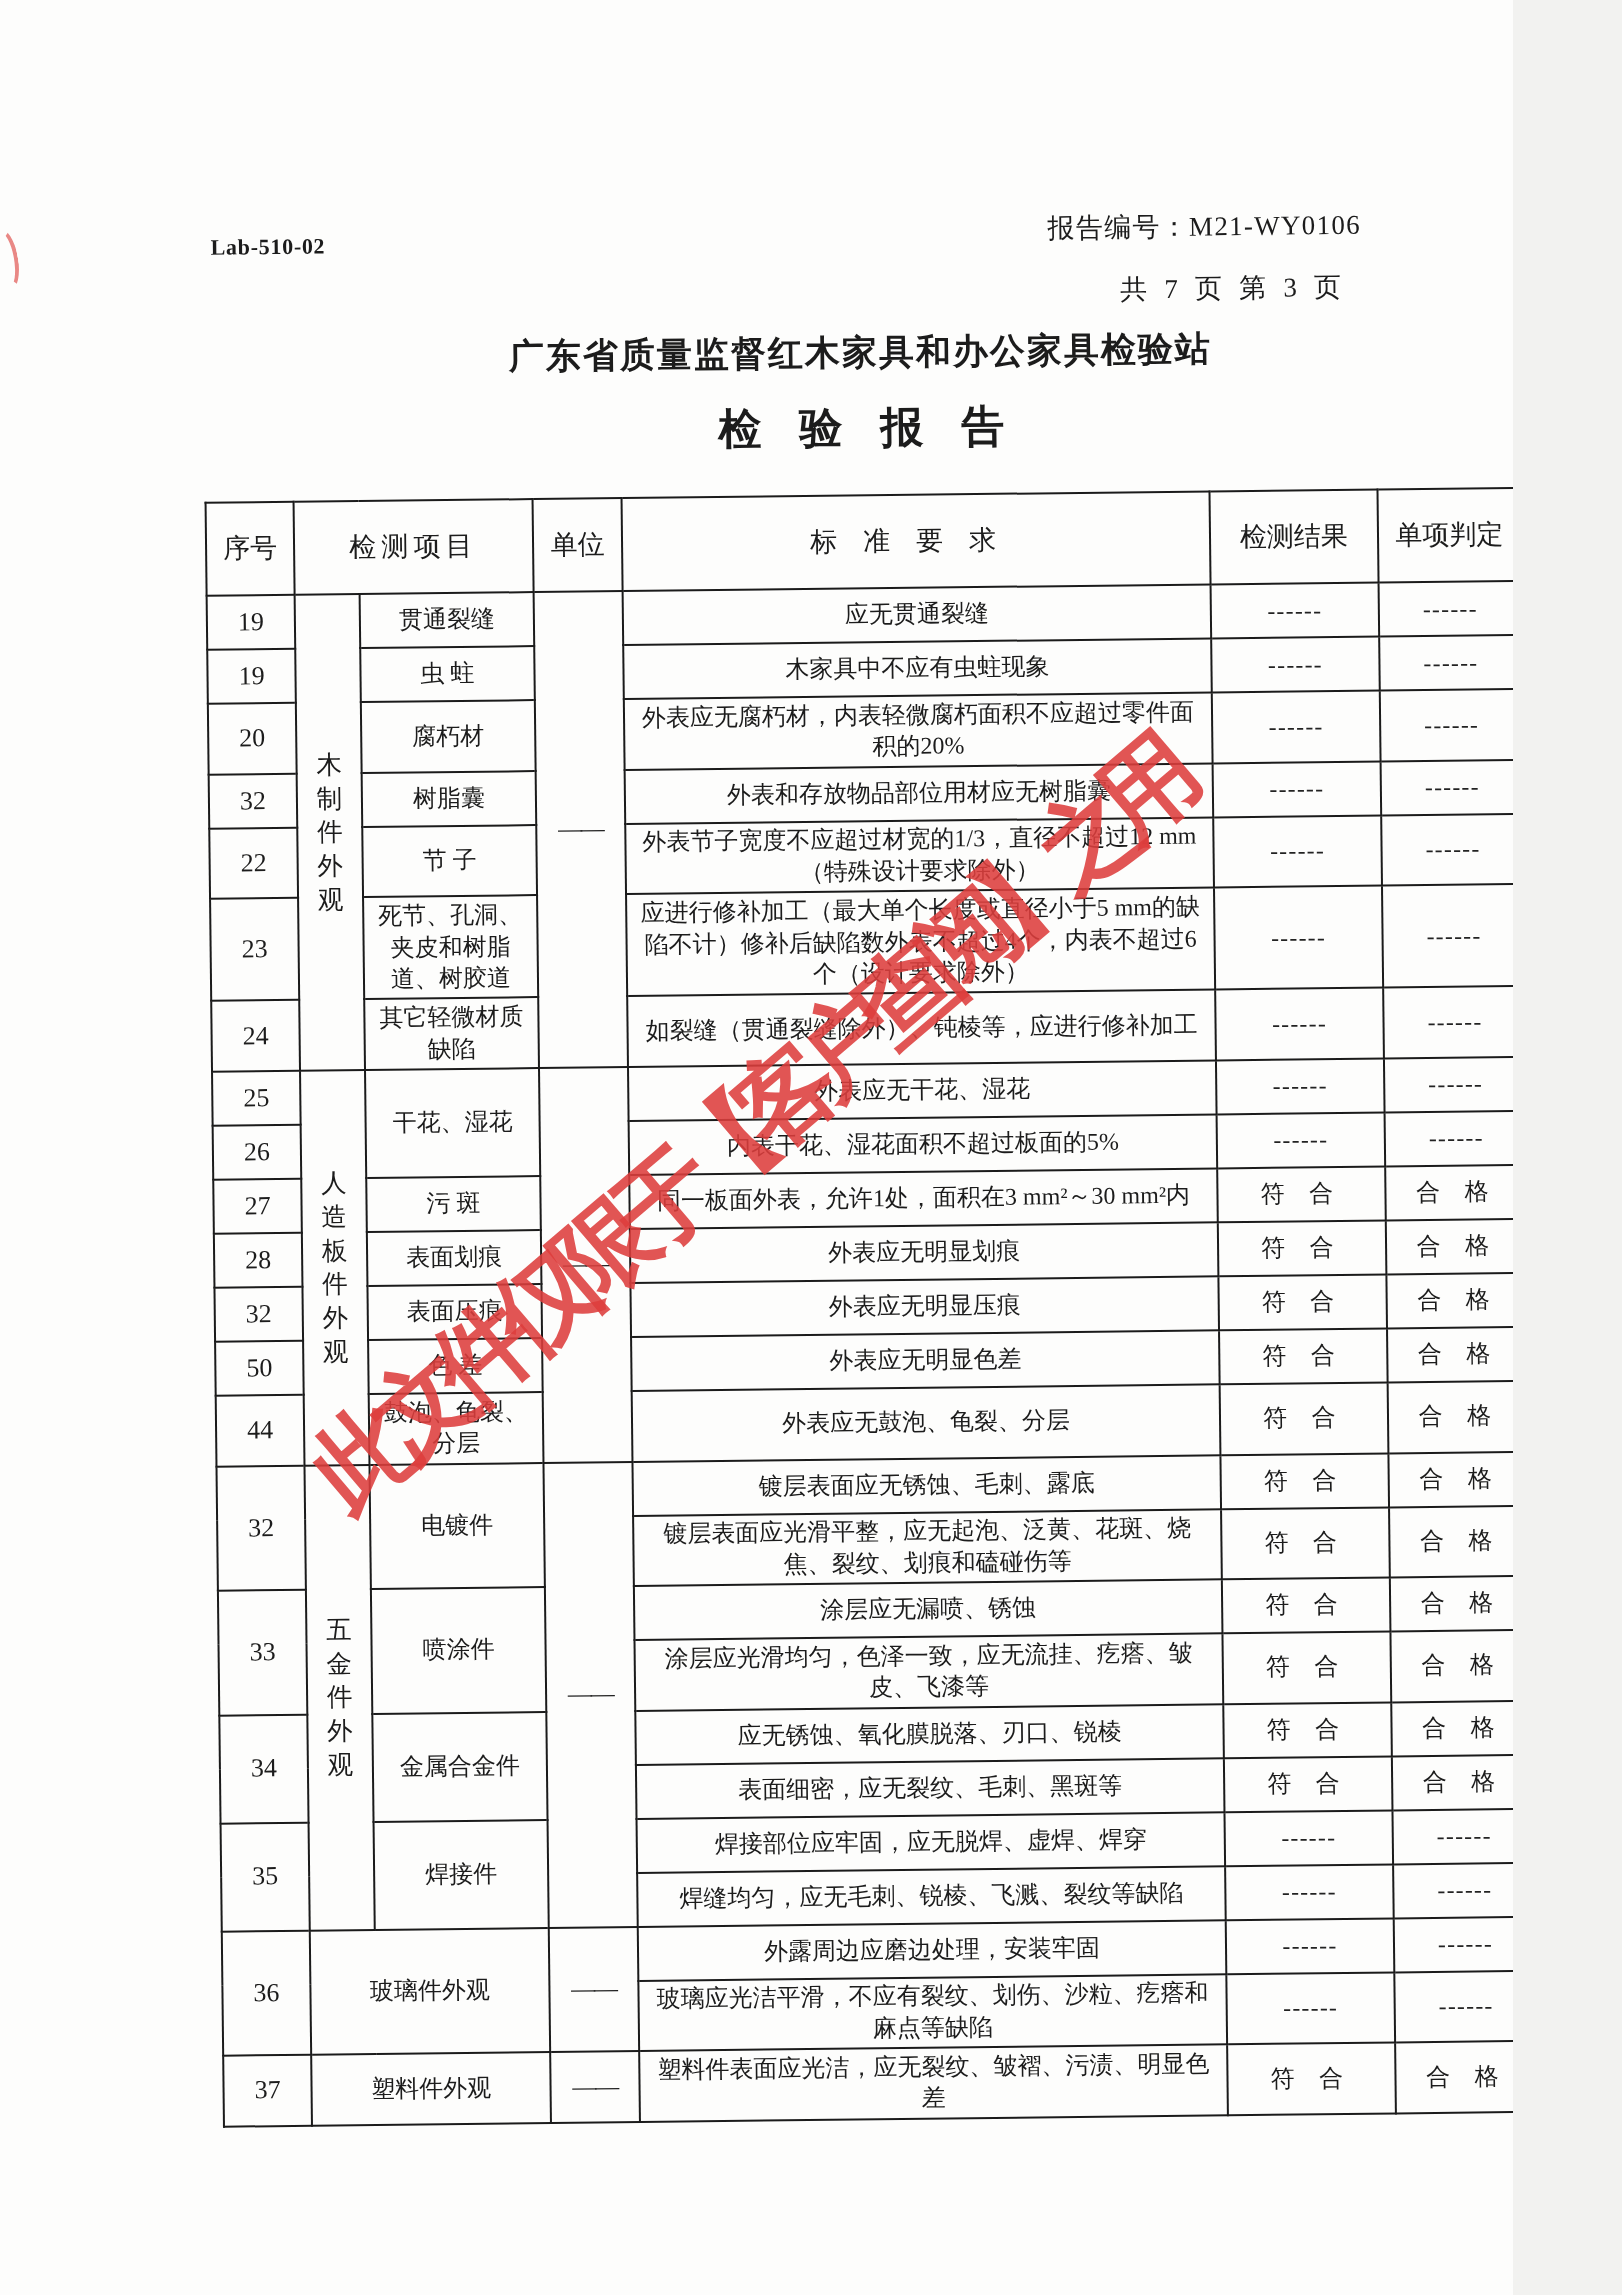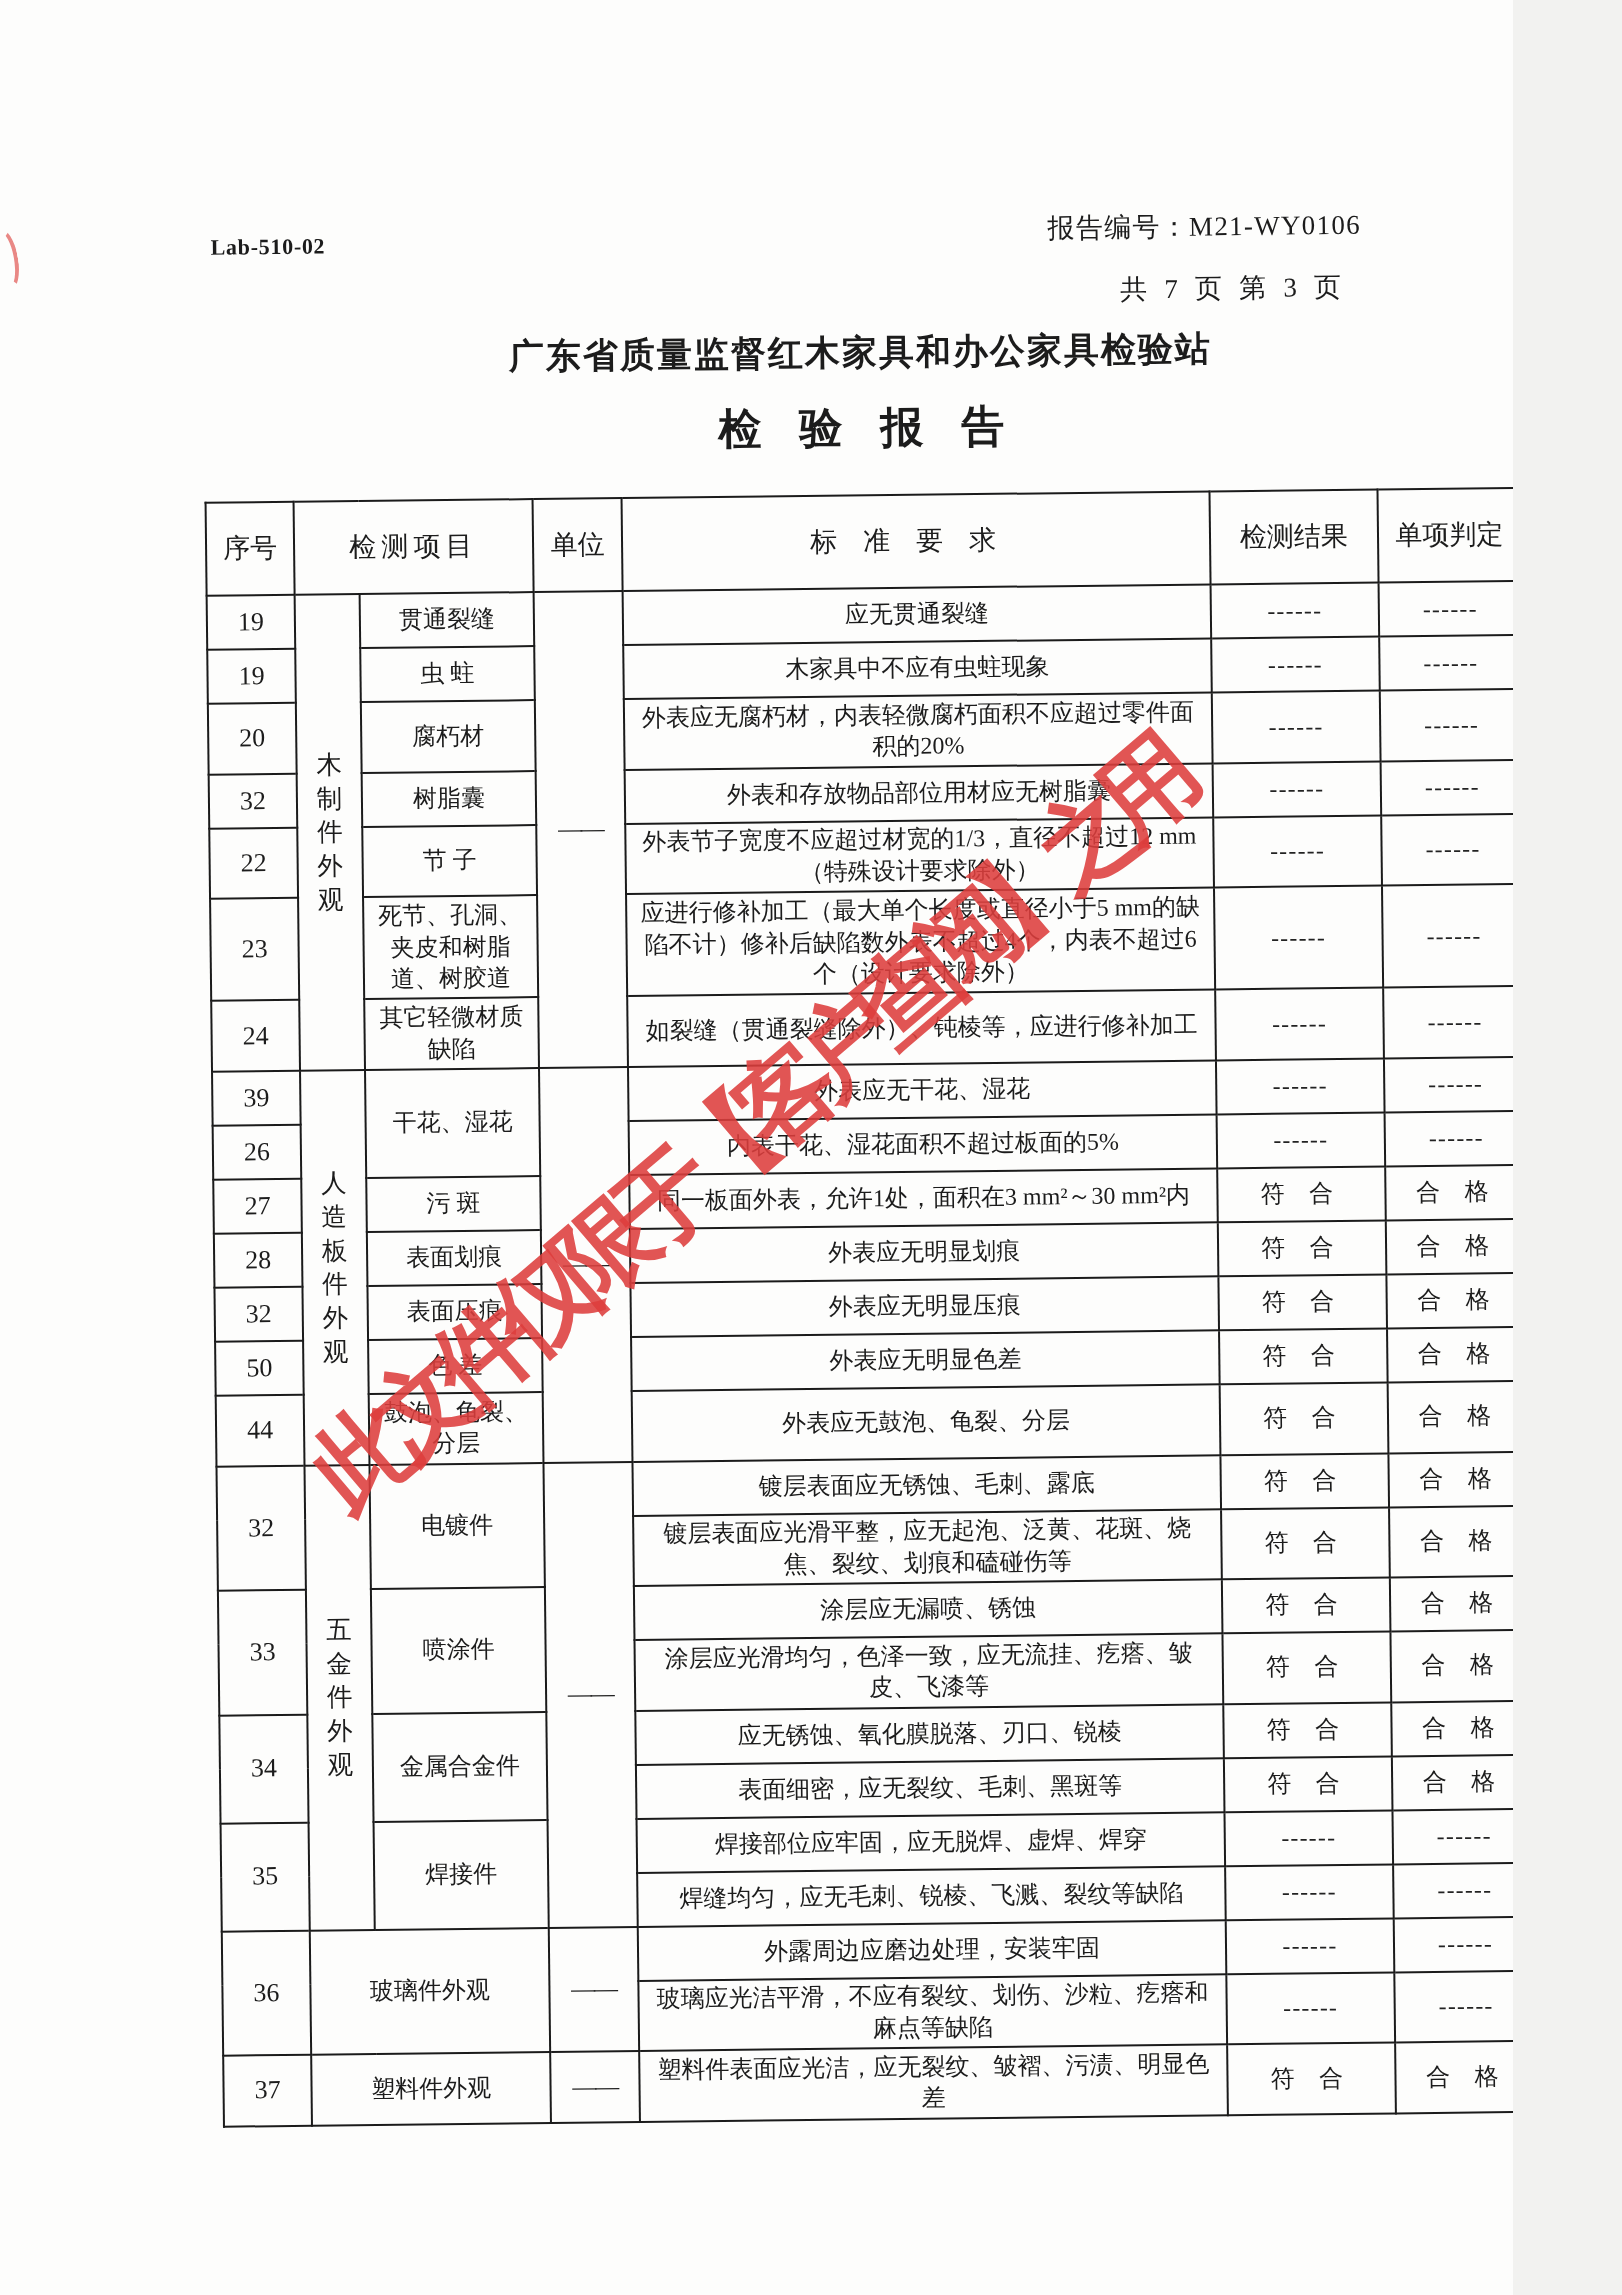--- a/index.html
+++ b/index.html
@@ -194,21 +194,21 @@
       </tr>
       <tr class="h2">
         <td class="no-cell">24</td>
         <td class="item">其它轻微材质缺陷</td>
         <td class="std">如裂缝（贯通裂缝除外）、钝棱等，应进行修补加工</td>
         <td class="dash">------</td>
         <td class="dash">------</td>
       </tr>
 
       <tr class="h1">
-        <td class="no-cell">39</td>
+        <td class="no-cell">25</td>
         <td rowspan="7" class="vlabel lh-board">人
 造
 板
 件
 外
 观</td>
         <td rowspan="2" class="item">干花、湿花</td>
         <td rowspan="7" class="unit">——</td>
         <td class="std">外表应无干花、湿花</td>
         <td class="dash">------</td>

